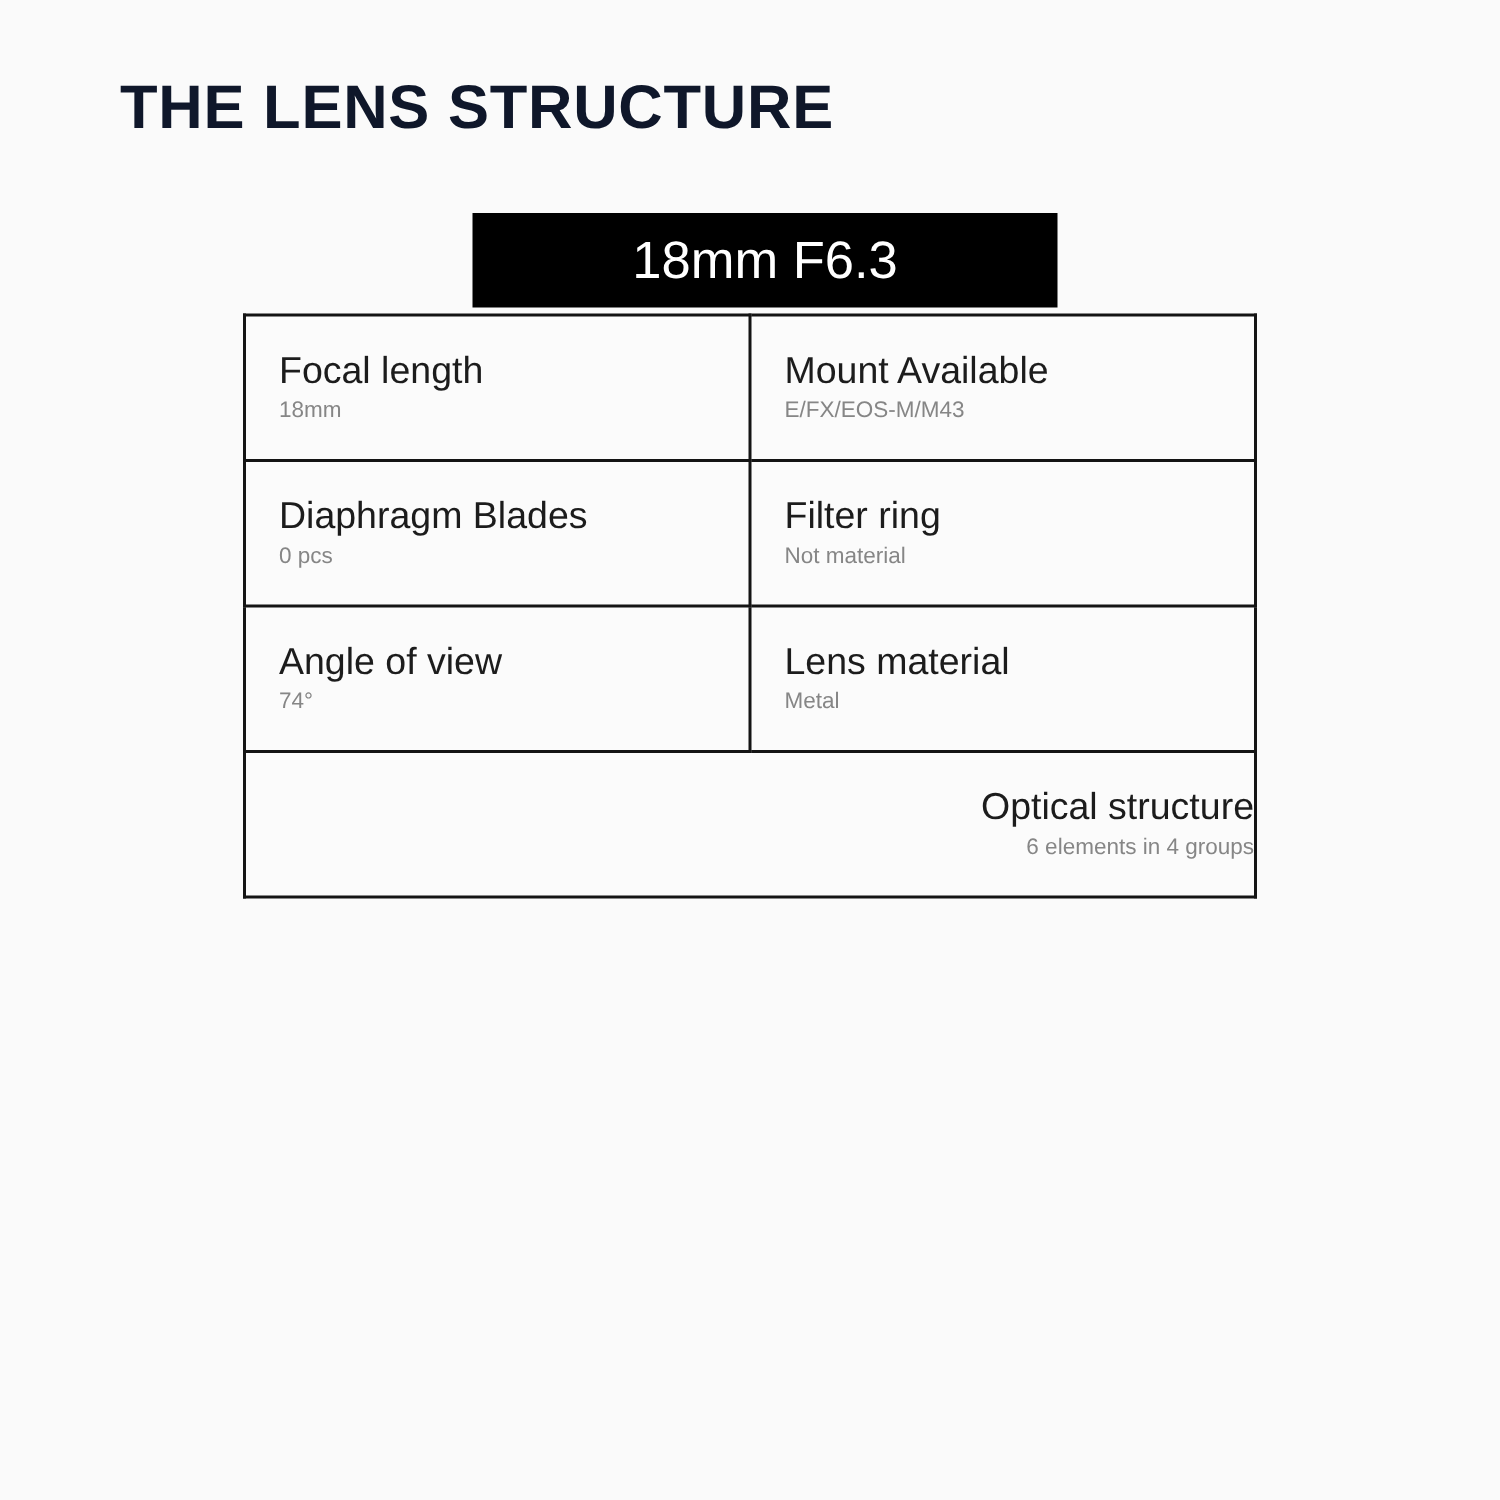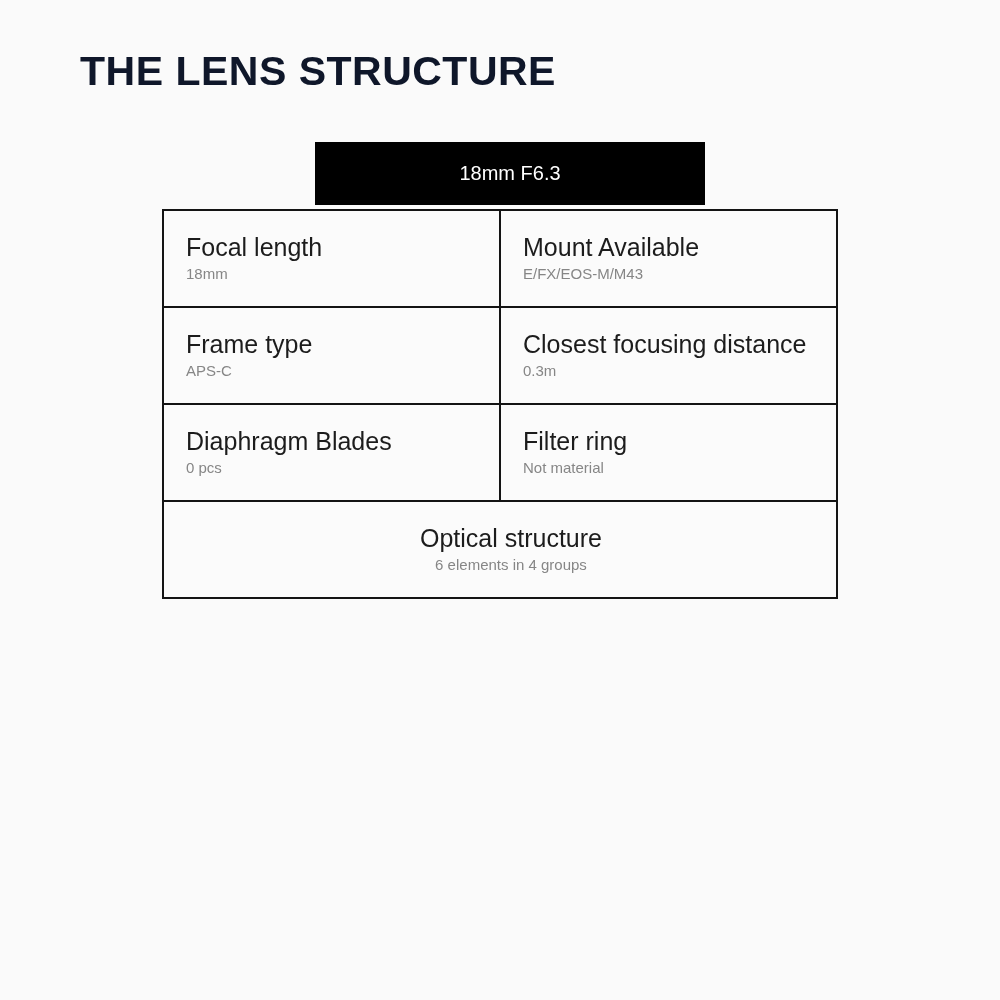--- a/index.html
+++ b/index.html
@@ -28,21 +28,21 @@
     position: absolute;
     left: 315px;
     top: 142px;
     width: 390px;
     height: 63px;
     background: #000000;
     color: #ffffff;
     display: flex;
     align-items: center;
     justify-content: center;
-    font-size: 20px;
+    font-size: 35px;
     z-index: 2;
   }
   table.spec-table {
     position: absolute;
     left: 162px;
     top: 209px;
     width: 676px;
     border-collapse: collapse;
     table-layout: fixed;
     background: #fbfbfb;
@@ -50,21 +50,21 @@
     padding-left: 24px;
   }
   table.spec-table td {
     border: 2px solid #141414;
     width: 50%;
     height: 95px;
     padding: 0 0 0 22px;
     vertical-align: middle;
   }
   td.footer-cell {
-    text-align: center;
+    text-align: right;
     padding: 0;
     height: 100px;
   }
   .spec-label {
     display: block;
     font-size: 25px;
     color: #1c1c1c;
     line-height: 1.2;
   }
   .spec-value {
@@ -91,36 +91,36 @@
         <span class="spec-label">Focal length</span>
         <span class="spec-value">18mm</span>
       </td>
       <td>
         <span class="spec-label">Mount Available</span>
         <span class="spec-value">E/FX/EOS-M/M43</span>
       </td>
     </tr>
     <tr>
       <td>
-        <span class="spec-label">Frame type</span>
-        <span class="spec-value">APS-C</span>
-      </td>
-      <td>
-        <span class="spec-label">Closest focusing distance</span>
-        <span class="spec-value">0.3m</span>
-      </td>
-    </tr>
-    <tr>
-      <td>
         <span class="spec-label">Diaphragm Blades</span>
         <span class="spec-value">0 pcs</span>
       </td>
       <td>
         <span class="spec-label">Filter ring</span>
         <span class="spec-value">Not material</span>
+      </td>
+    </tr>
+    <tr>
+      <td>
+        <span class="spec-label">Angle of view</span>
+        <span class="spec-value">74°</span>
+      </td>
+      <td>
+        <span class="spec-label">Lens material</span>
+        <span class="spec-value">Metal</span>
       </td>
     </tr>
     <tr>
       <td class="footer-cell" colspan="2">
         <span class="spec-label">Optical structure</span>
         <span class="spec-value">6 elements in 4 groups</span>
       </td>
     </tr>
   </tbody>
 </table>

